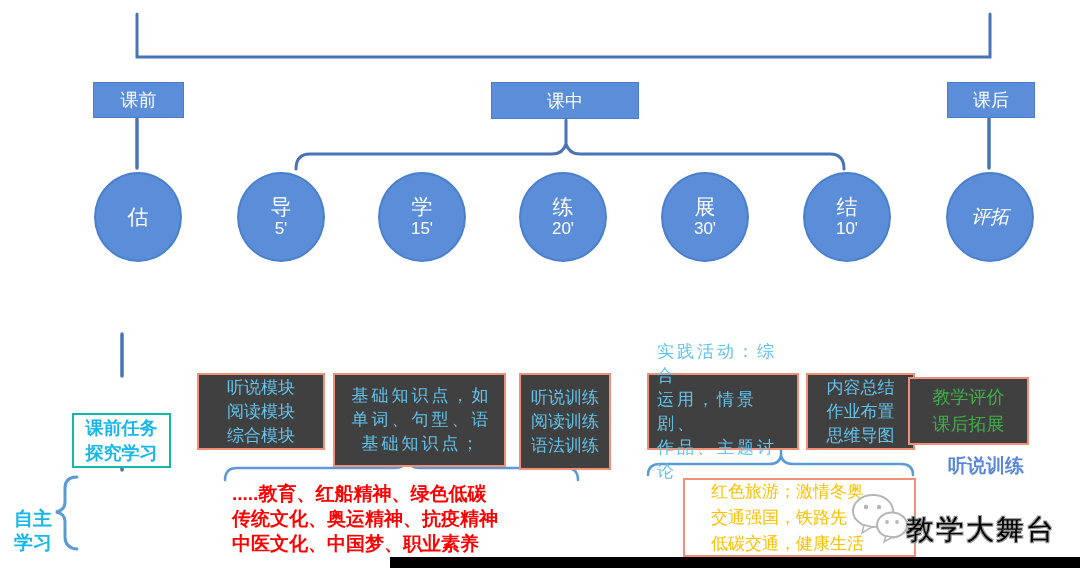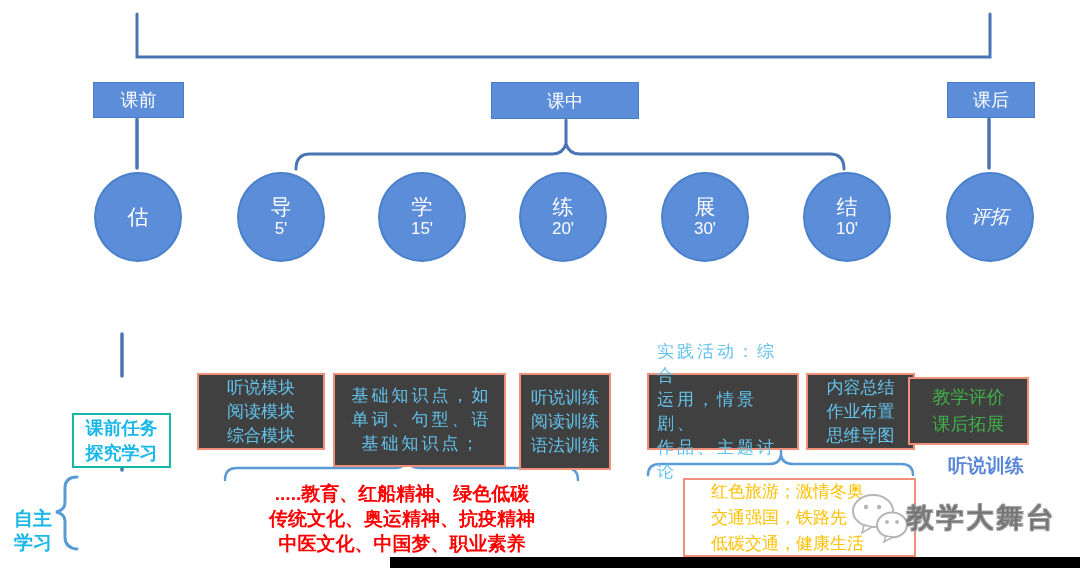--- a/index.html
+++ b/index.html
@@ -19,28 +19,28 @@
   .notebox{background:#404040;border:2px solid #f0907a;color:#62c3ec;font-size:17px;
            line-height:24px;display:flex;flex-direction:column;justify-content:center;
            padding:2px 4px;box-sizing:border-box;}
   .notebox.center{align-items:center;text-align:center;}
   .spread div{letter-spacing:3px;}
   .pretask{background:#fff;border:2px solid #14b8a6;color:#18b6e9;font-weight:bold;
            font-size:18px;line-height:25px;display:flex;flex-direction:column;
            align-items:center;justify-content:center;box-sizing:border-box;margin-top:36px;}
   .green{color:#3fae49 !important;font-size:18px;line-height:27px;}
   .redtext{color:#ff0000;font-weight:bold;font-size:19px;line-height:25px;
-           text-align:center;width:100%;}
+           text-align:left;width:100%;}
   .orangebox{background:#fff;border:2px solid #f0907a;color:#ffc000;font-size:17px;
              line-height:26px;display:flex;flex-direction:column;justify-content:center;
              padding:2px 2px 2px 26px;box-sizing:border-box;}
   .cyanlabel{color:#18b6e9;font-weight:bold;font-size:19px;line-height:24px;text-align:center;margin-top:21px;}
   .laborlabel{color:#5b87d8;font-weight:bold;font-size:19px;}
-  .wm-text{color:#737373;font-size:28px;letter-spacing:2px;
-           text-shadow:-1px -1px 0 #9a9a9a,1px -1px 0 #9a9a9a,-1px 1px 0 #9a9a9a,1px 1px 0 #9a9a9a;}
+  .wm-text{color:#000000;font-size:28px;letter-spacing:2px;
+           text-shadow:-1px -1px 0 #9a9a9a,1px -1px 0 #9a9a9a,-1px 1px 0 #9a9a9a,1px 1px 0 #9a9a9a;margin-top:12px;}
   .bottombar{background:#000;}
 </style>
 </head>
 <body>
 
 <div class="stage">
 
   <svg class="lines" width="1080" height="568">
 
     <path d="M137,14 L137,57 L990,57 L990,14" stroke="#4a74b4" stroke-width="3" fill="none" stroke-linecap="round"></path>

